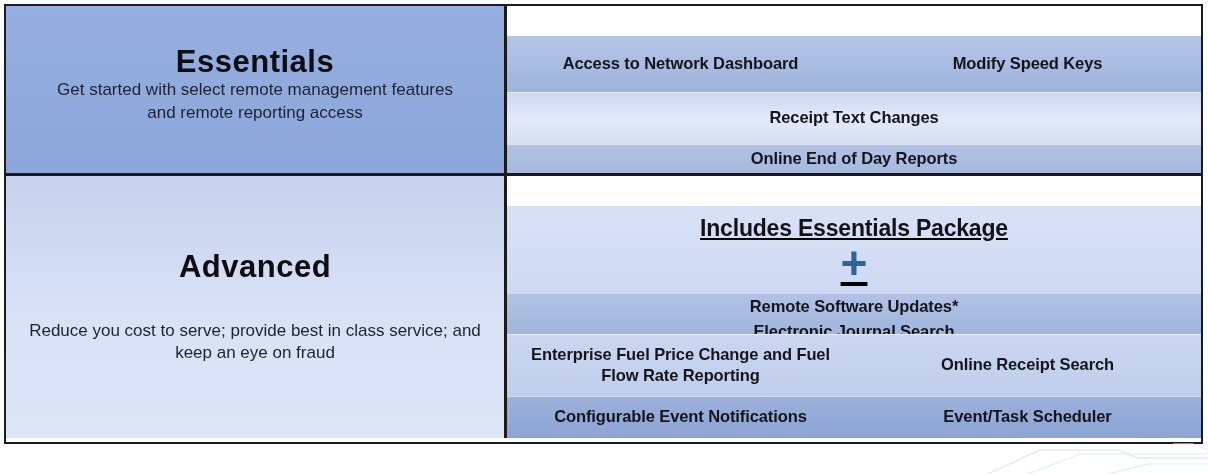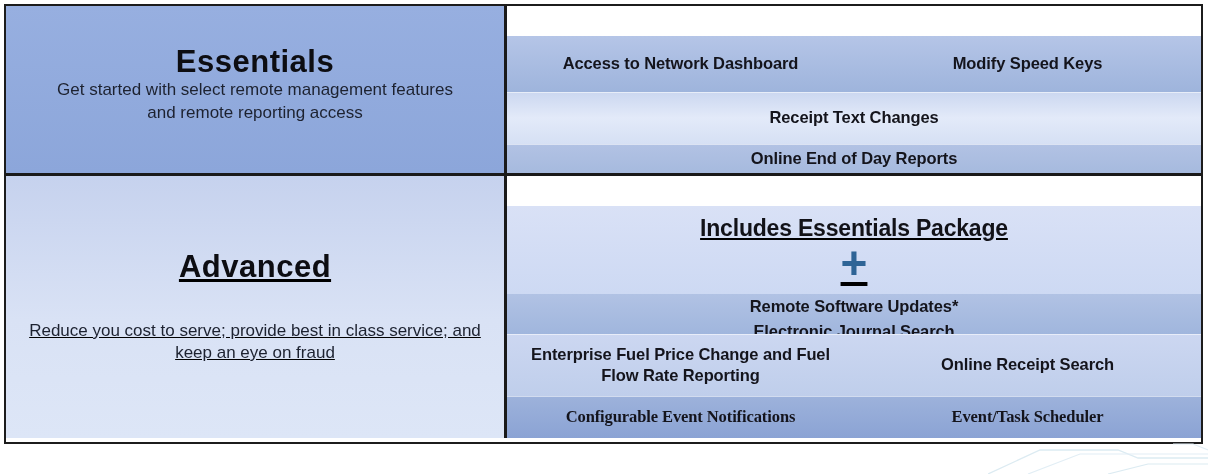--- a/index.html
+++ b/index.html
@@ -29,21 +29,21 @@
 
   
   .ess-left{
     background:linear-gradient(180deg,#97afe0 0%, #8ca6da 100%);
     display:flex; flex-direction:column; align-items:center; justify-content:center;
     gap:0; padding:6px 14px 16px 14px; text-align:center;
   }
   .adv-left{
     background:linear-gradient(180deg,#c6d2ee 0%, #d9e2f5 55%, #dde6f7 100%);
     display:flex; flex-direction:column; align-items:center; justify-content:center;
-    gap:36px; padding:10px 14px; text-align:center;text-decoration:underline;
+    gap:36px; padding:10px 14px; text-align:center;
   }
   .pkg-title{
     font-size:31px; font-weight:bold; color:#0d0d12; letter-spacing:.5px;
     line-height:1.1;
   }
   .pkg-desc{
     font-size:17px; color:#1d2230; line-height:1.32; max-width:420px;
   }
   .ess-left .pkg-desc{ max-width:408px; }
   .adv-left .pkg-desc{ max-width:452px; }
@@ -79,21 +79,21 @@
   }
   .adv-head-title{
     font-size:23px; font-weight:bold; color:#121218; letter-spacing:-.2px;
   }
   .plus-symbol{
     font-size:46px; font-weight:bold; color:#2e6496; line-height:.85;
     margin-top:2px;
   }
   .adv-r1{ height:40px; background:linear-gradient(180deg,#b1c2e4 0%, #a0b6dd 100%);flex-direction:column; }
   .adv-r2{ height:72px; background:linear-gradient(180deg,#ccd7f1 0%, #bfceeb 100%); }
-  .adv-r3{ height:49px; background:linear-gradient(180deg,#9db2db 0%, #8ba3d4 100%);font-family:Liberation Serif, serif; }
+  .adv-r3{ height:49px; background:linear-gradient(180deg,#9db2db 0%, #8ba3d4 100%); }
 
   
   .footnote{
     position:absolute; left:9px; top:448px;
     font-size:15px; font-weight:bold; color:#111118; letter-spacing:-.1px;
   }
 
   
   .watermark{
     position:absolute; right:0; bottom:0;

